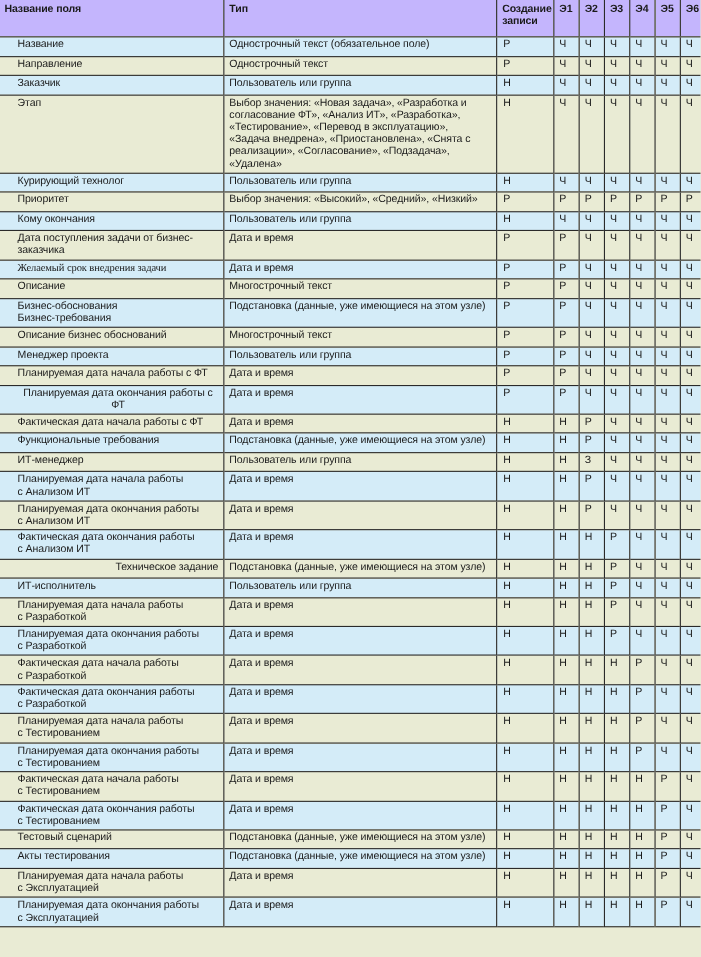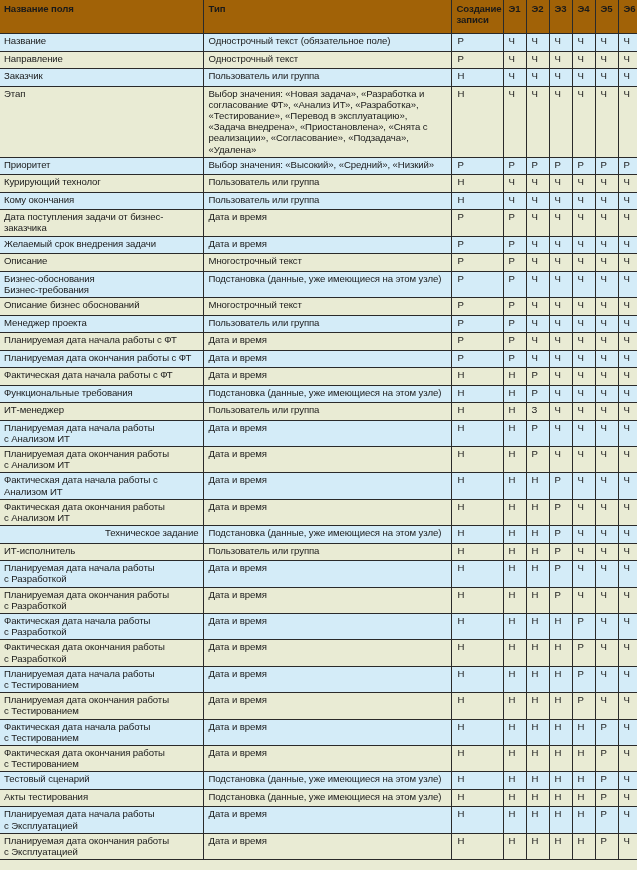--- a/index.html
+++ b/index.html
@@ -19,23 +19,23 @@
   col.c-st { width: 23px; }
   col.c-last { width: 19px; }
   th, td {
     border-left: 1px solid #2a2a2a;
     padding: 1px 4px 2px 5px;
     vertical-align: top;
     text-align: left;
     line-height: 11.2px;
     overflow: hidden;
   }
-  th:first-child, td:first-child { border-left: none; padding-left: 4px; }
+  th:first-child, td:first-child { border-left: none; padding-left: 16px; }
   thead th {
-    background: #a16207;
+    background: #c4b5fd;
     font-weight: bold;
     height: 28px;
     padding-top: 3px;
     border-bottom: 1px solid #2a2a2a;
   }
   thead th.c-name-h { padding-left: 4px; }
   tbody tr { border-bottom: 1px solid #2a2a2a; }
   tbody tr:nth-child(odd) { background: #d4ecf8; }
   tbody tr:nth-child(even) { background: #e9ebd4; }
   tbody tr td { height: 13.5px; }
@@ -109,42 +109,42 @@
         <td>Выбор значения: «Новая задача», «Разработка и согласование ФТ», «Анализ ИТ», «Разработка», «Тестирование», «Перевод в эксплуатацию», «Задача внедрена», «Приостановлена», «Снята с реализации», «Согласование», «Подзадача», «Удалена»</td>
         <td class="cr">Н</td>
         <td class="v">Ч</td>
         <td class="v">Ч</td>
         <td class="v">Ч</td>
         <td class="v">Ч</td>
         <td class="v">Ч</td>
         <td class="v">Ч</td>
       </tr>
       <tr>
+        <td style="white-space: pre-line;">Курирующий технолог</td>
+        <td>Пользователь или группа</td>
+        <td class="cr">Н</td>
+        <td class="v">Ч</td>
+        <td class="v">Ч</td>
+        <td class="v">Ч</td>
+        <td class="v">Ч</td>
+        <td class="v">Ч</td>
+        <td class="v">Ч</td>
+      </tr>
+      <tr>
         <td style="white-space: pre-line;">Приоритет</td>
         <td>Выбор значения: «Высокий», «Средний», «Низкий»</td>
         <td class="cr">Р</td>
         <td class="v">Р</td>
         <td class="v">Р</td>
         <td class="v">Р</td>
         <td class="v">Р</td>
         <td class="v">Р</td>
         <td class="v">Р</td>
       </tr>
       <tr>
-        <td style="white-space: pre-line;">Курирующий технолог</td>
-        <td>Пользователь или группа</td>
-        <td class="cr">Н</td>
-        <td class="v">Ч</td>
-        <td class="v">Ч</td>
-        <td class="v">Ч</td>
-        <td class="v">Ч</td>
-        <td class="v">Ч</td>
-        <td class="v">Ч</td>
-      </tr>
-      <tr>
         <td style="white-space: pre-line;">Кому окончания</td>
         <td>Пользователь или группа</td>
         <td class="cr">Н</td>
         <td class="v">Ч</td>
         <td class="v">Ч</td>
         <td class="v">Ч</td>
         <td class="v">Ч</td>
         <td class="v">Ч</td>
         <td class="v">Ч</td>
       </tr>
@@ -153,21 +153,21 @@
         <td>Дата и время</td>
         <td class="cr">Р</td>
         <td class="v">Р</td>
         <td class="v">Ч</td>
         <td class="v">Ч</td>
         <td class="v">Ч</td>
         <td class="v">Ч</td>
         <td class="v">Ч</td>
       </tr>
       <tr>
-        <td style="white-space: pre-line;">Желаемый срок внедрения задачи</td>
+        <td style="white-space: pre-line; font-family: Liberation Serif, serif;">Желаемый срок внедрения задачи</td>
         <td>Дата и время</td>
         <td class="cr">Р</td>
         <td class="v">Р</td>
         <td class="v">Ч</td>
         <td class="v">Ч</td>
         <td class="v">Ч</td>
         <td class="v">Ч</td>
         <td class="v">Ч</td>
       </tr>
       <tr>
@@ -220,21 +220,21 @@
         <td>Дата и время</td>
         <td class="cr">Р</td>
         <td class="v">Р</td>
         <td class="v">Ч</td>
         <td class="v">Ч</td>
         <td class="v">Ч</td>
         <td class="v">Ч</td>
         <td class="v">Ч</td>
       </tr>
       <tr>
-        <td style="white-space: pre-line;">Планируемая дата окончания работы с ФТ</td>
+        <td style="white-space: pre-line; text-align: center;">Планируемая дата окончания работы с ФТ</td>
         <td>Дата и время</td>
         <td class="cr">Р</td>
         <td class="v">Р</td>
         <td class="v">Ч</td>
         <td class="v">Ч</td>
         <td class="v">Ч</td>
         <td class="v">Ч</td>
         <td class="v">Ч</td>
       </tr>
       <tr>
@@ -283,31 +283,20 @@
         <td class="v">Ч</td>
       </tr>
       <tr>
         <td style="white-space: pre-line;">Планируемая дата окончания работы
 с Анализом ИТ</td>
         <td>Дата и время</td>
         <td class="cr">Н</td>
         <td class="v">Н</td>
         <td class="v">Р</td>
         <td class="v">Ч</td>
-        <td class="v">Ч</td>
-        <td class="v">Ч</td>
-        <td class="v">Ч</td>
-      </tr>
-      <tr>
-        <td style="white-space: pre-line;">Фактическая дата начала работы с Анализом ИТ</td>
-        <td>Дата и время</td>
-        <td class="cr">Н</td>
-        <td class="v">Н</td>
-        <td class="v">Н</td>
-        <td class="v">Р</td>
         <td class="v">Ч</td>
         <td class="v">Ч</td>
         <td class="v">Ч</td>
       </tr>
       <tr>
         <td style="white-space: pre-line;">Фактическая дата окончания работы
 с Анализом ИТ</td>
         <td>Дата и время</td>
         <td class="cr">Н</td>
         <td class="v">Н</td>

